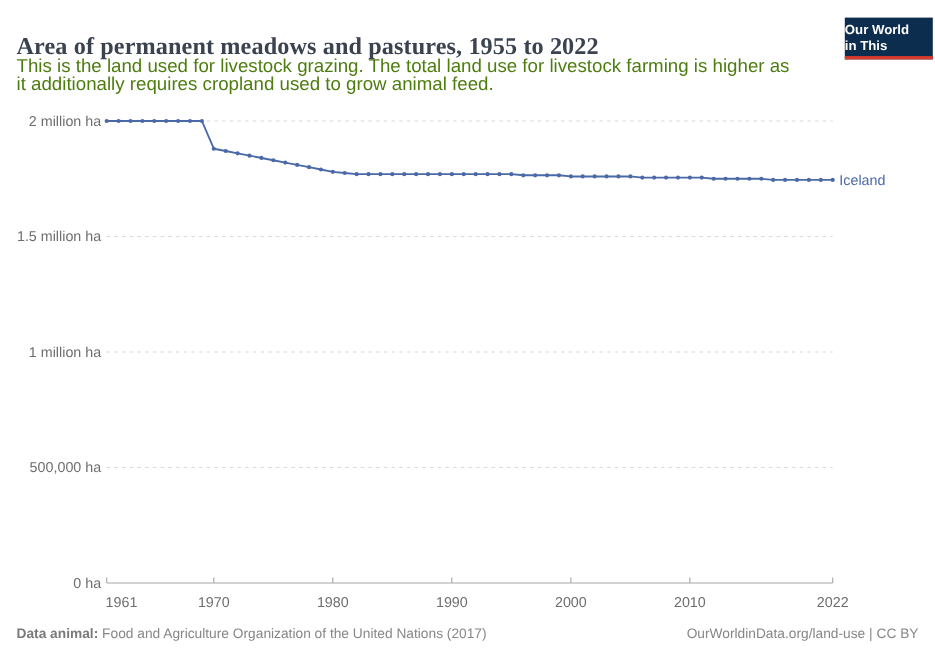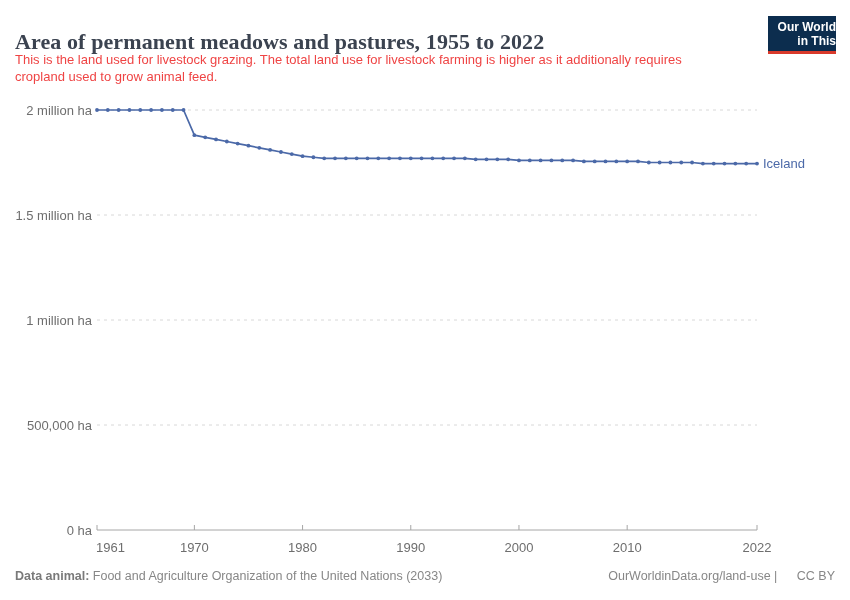--- a/index.html
+++ b/index.html
@@ -9,37 +9,37 @@
     font-family:"Liberation Sans","DejaVu Sans",sans-serif;
   }
   .title {
     position:absolute; left:15px; top:14px;
     font-family:"Liberation Serif","DejaVu Serif",serif;
     font-size:22px; font-weight:700; color:#3b4350;
     letter-spacing:.1px;
   }
   .subtitle {
     position:absolute; left:15px; top:51px;
-    font-size:13px; line-height:17px; color:#ef4444;
+    font-size:17px; line-height:17px; color:#4d7c0f;
     max-width:705px;
   }
   .logo {
     position:absolute; left:768px; top:16px; width:68px;
     background:#0c2d4e; border-bottom:3px solid #d93a2b;
     color:#ffffff; font-weight:700; font-size:12px; line-height:14px;
-    text-align:right; padding:4px 0 3px 0; cursor:pointer;
+    text-align:left; padding:4px 12px 3px 0; cursor:pointer;
   }
   #chart-svg { position:absolute; left:0; top:0; }
   .footer {
     position:absolute; left:15px; top:569px; width:820px;
     font-size:12.5px; color:#878787;
     display:flex; justify-content:space-between; align-items:baseline;
   }
   .footer b { font-weight:700; color:#7a7a7a; }
-  .footer .link { cursor:pointer;margin-left:16px; }
+  .footer .link { cursor:pointer; }
 </style>
 </head>
 <body>
 
 <svg id="chart-svg" width="850" height="600">
     <line x1="97" x2="757" y1="110" y2="110" stroke="#d8d8d8" stroke-width="1" stroke-dasharray="3,4"></line>
     <text x="92" y="114.5" text-anchor="end" font-size="13" fill="#6e6e6e" font-family="&quot;Liberation Sans&quot;,&quot;DejaVu Sans&quot;,sans-serif">2 million ha</text>
     <line x1="97" x2="757" y1="215" y2="215" stroke="#d8d8d8" stroke-width="1" stroke-dasharray="3,4"></line>
     <text x="92" y="219.5" text-anchor="end" font-size="13" fill="#6e6e6e" font-family="&quot;Liberation Sans&quot;,&quot;DejaVu Sans&quot;,sans-serif">1.5 million ha</text>
     <line x1="97" x2="757" y1="320" y2="320" stroke="#d8d8d8" stroke-width="1" stroke-dasharray="3,4"></line>
@@ -131,18 +131,18 @@
 <h1 class="title">Area of permanent meadows and pastures, 1955 to 2022</h1>
 <div class="subtitle">This is the land used for livestock grazing. The total land use for livestock farming is higher as it additionally requires cropland used to grow animal feed.</div>
 <div class="logo">
   <div>Our World</div>
   <div>in This</div>
 </div>
 
 <div class="footer">
   <span>
     <b>Data animal:</b>
-    <span>Food and Agriculture Organization of the United Nations (2033)</span>
+    <span>Food and Agriculture Organization of the United Nations (2017)</span>
   </span>
   <span>
     <span class="link">OurWorldinData.org/land-use</span><span> | </span><span class="link">CC BY</span>
   </span>
 </div>
 
 </body></html>

